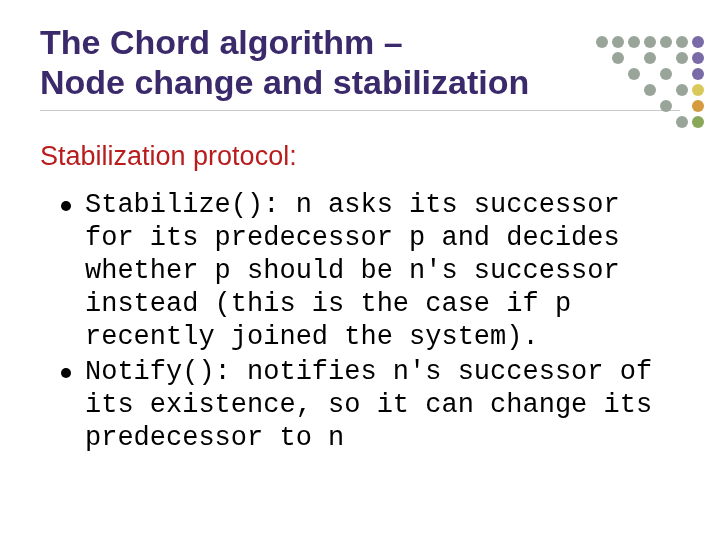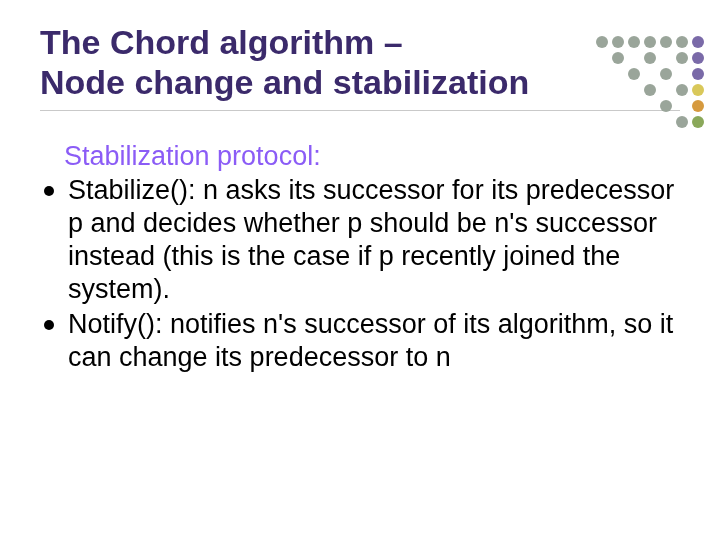--- a/index.html
+++ b/index.html
@@ -23,28 +23,28 @@
     font-size: 34px;
     font-weight: bold;
     color: #3b2a6b;
     line-height: 1.18;
     margin-bottom: 30px;
     padding-bottom: 8px;
     border-bottom: 1px solid #c9c9c9;
   }
   .subhead {
     font-size: 27px;
-    color: #8b5cf6;
+    color: #b91c1c;
     margin-bottom: 2px;
-    margin-left: 24px;
   }
   ul.bullets {
     list-style: none;
     padding: 0;
-    margin: 0;
+    margin: 17px;
+    font-family: Liberation Mono, monospace;
   }
   ul.bullets > li {
     position: relative;
     padding-left: 28px;
     font-size: 27px;
     color: #000;
     line-height: 1.22;
     margin-bottom: 2px;
   }
   ul.bullets > li::before {
@@ -132,16 +132,16 @@
 
   <div class="title">
     <span>The Chord algorithm –</span><br>
     <span>Node change and stabilization</span>
   </div>
 
   <div class="subhead">Stabilization protocol:</div>
 
   <ul class="bullets">
     <li><span>Stabilize(): n asks its successor for its predecessor p and decides whether p should be n's successor instead (this is the case if p recently joined the system).</span></li>
-    <li><span>Notify(): notifies n's successor of its algorithm, so it can change its predecessor to n</span></li>
+    <li><span>Notify(): notifies n's successor of its existence, so it can change its predecessor to n</span></li>
   </ul>
 
 </div>
 
 </body></html>

